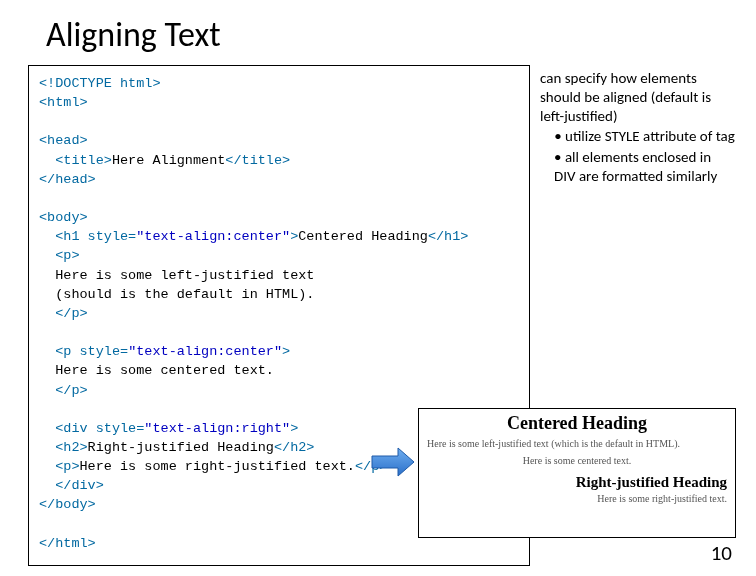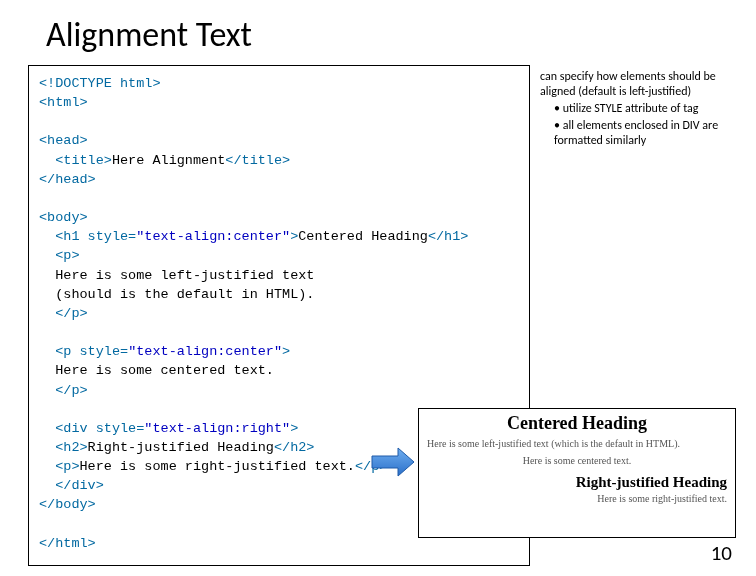--- a/index.html
+++ b/index.html
@@ -31,21 +31,21 @@
   white-space: pre;
   color: #000;
 }
 .kw { color: #0369a1; }
 .str { color: #0000c0; }
 .right-text {
   position: absolute;
   top: 4px;
   left: 540px;
   width: 195px;
-  font-size: 12px;
+  font-size: 15px;
   line-height: 1.25;
   color: #000;
 }
 .right-text p { margin-bottom: 14px; }
 .right-text ul { list-style: none; padding-left: 14px; }
 .right-text ul li::before { content: "• "; }
 .preview-box {
   position: absolute;
   top: 408px;
   left: 418px;
@@ -73,21 +73,21 @@
   position: absolute;
   bottom: 10px;
   right: 24px;
   font-size: 21px;
   color: #000;
 }
 </style>
 </head>
 <body>
 
-<div class="slide-title">Alignment Text</div>
+<div class="slide-title">Aligning Text</div>
 
 <div class="content-area">
 
 <div class="code-box"><span class="kw">&lt;!DOCTYPE html&gt;</span>
 <span class="kw">&lt;html&gt;</span>
 
 <span class="kw">&lt;head&gt;</span>
 <span class="kw">  &lt;title&gt;</span><span>Here Alignment</span><span class="kw">&lt;/title&gt;</span>
 <span class="kw">&lt;/head&gt;</span>
 
@@ -107,21 +107,21 @@
 <span class="kw">  &lt;p&gt;</span><span>Here is some right-justified text.</span><span class="kw">&lt;/p&gt;</span>
 <span class="kw">  &lt;/div&gt;</span>
 <span class="kw">&lt;/body&gt;</span>
 
 <span class="kw">&lt;/html&gt;</span></div>
 
 <div class="right-text">
   <p>
     <span>can specify how elements should be aligned (default is left-justified)</span>
   </p>
-  <ul style="margin-top:-12px; margin-bottom:14px;">
+  <ul style="margin-top:-12px; margin-bottom:14px;text-align:center;">
     <li><span>utilize STYLE</span> <span>attribute of tag</span></li>
   </ul>
   <ul style="margin-top:-12px;">
     <li>all elements enclosed in DIV are formatted similarly</li>
   </ul>
 </div>
 
 </div>
 
 <svg class="arrow" viewBox="0 0 46 34">

